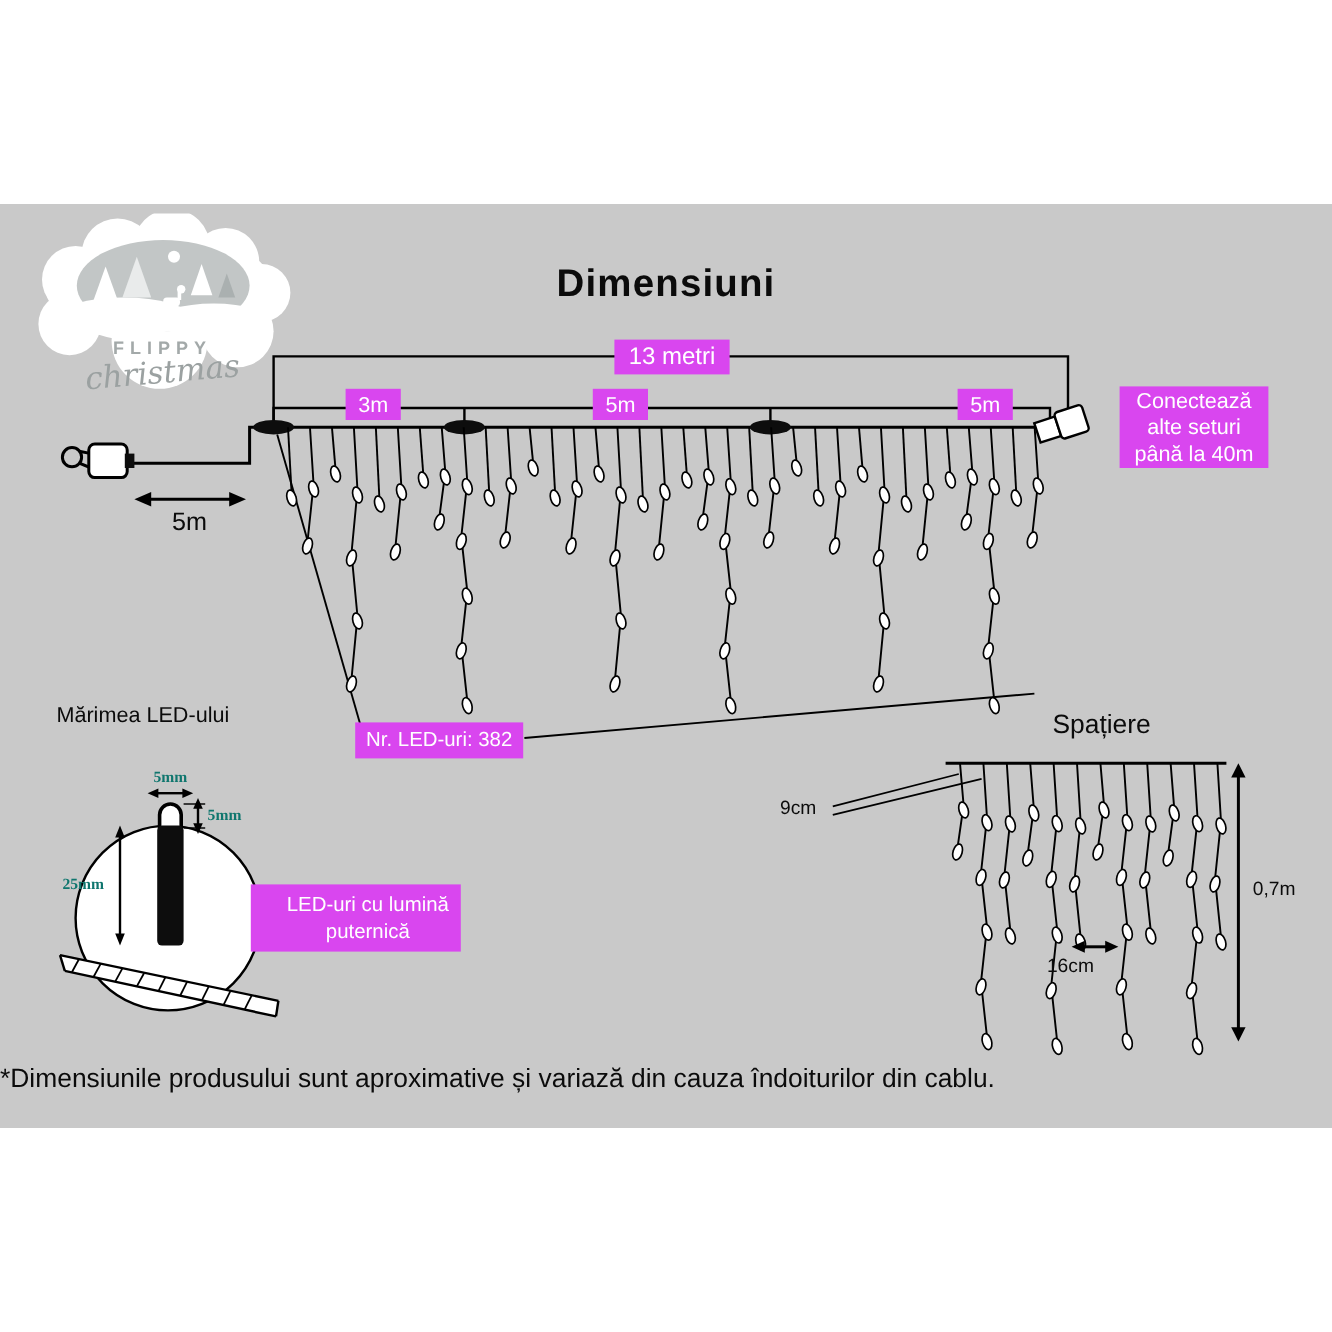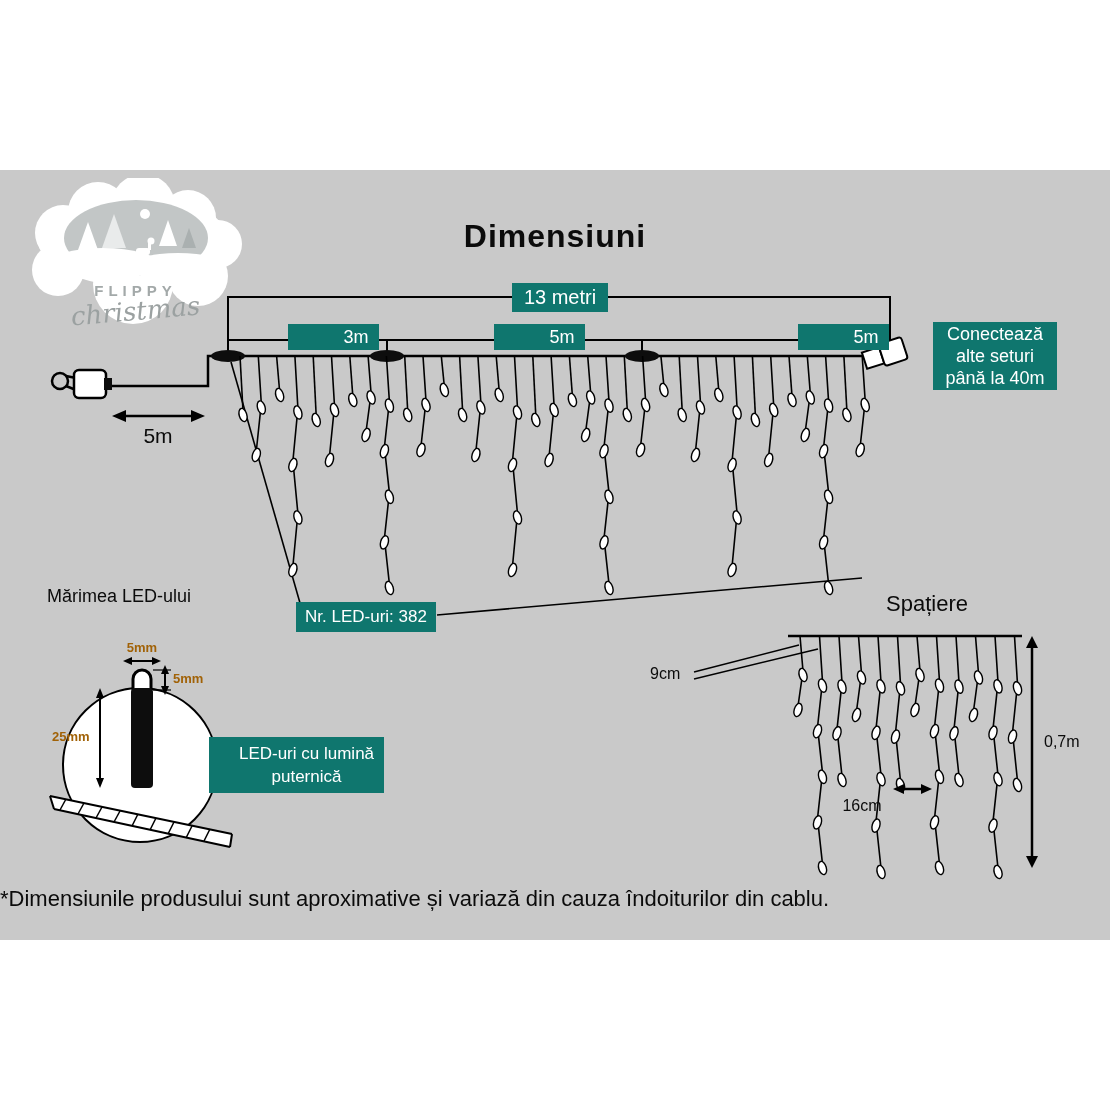--- a/index.html
+++ b/index.html
@@ -4,38 +4,38 @@
 <style>
   html,body{margin:0;padding:0;background:#fff;}
   .page{position:relative;width:1110px;height:1110px;background:#fff;overflow:hidden;
         font-family:"Liberation Sans",sans-serif;color:#0b0b0b;}
   .band{position:absolute;left:0;top:170px;width:1110px;height:770px;background:#c9c9c9;}
   .art{position:absolute;left:0;top:0;width:1110px;height:1110px;}
   .wire-thin{stroke:#000;stroke-width:1.6;fill:none;}
   .bulb{fill:#fff;stroke:#000;stroke-width:1.4;}
   .title{position:absolute;left:0;top:218px;width:1110px;text-align:center;
          font-size:32px;font-weight:bold;letter-spacing:1px;}
-  .box{position:absolute;background:#0f766e;color:#fff;display:flex;align-items:center;
+  .box{position:absolute;background:#d946ef;color:#fff;display:flex;align-items:center;
        justify-content:center;text-align:center;}
   .total-box{left:512px;top:283px;width:96px;height:29px;font-size:20px;}
-  .seg-box{top:324px;width:46px;height:26px;font-size:18px;padding-left:45px;}
+  .seg-box{top:324px;width:46px;height:26px;font-size:18px;}
   .seg1{left:288px;}.seg2{left:494px;}.seg3{left:798px;}
   .connect-box{left:933px;top:322px;width:124px;height:68px;font-size:18px;line-height:22px;flex-direction:column;}
   .ledcount-box{left:296px;top:602px;width:140px;height:30px;font-size:17px;}
   .lednote-box{left:209px;top:737px;width:155px;height:56px;font-size:17px;line-height:23px;flex-direction:column;padding-left:20px;}
   .plain-label{position:absolute;color:#0b0b0b;}
   .lead-label{left:110px;top:424px;width:96px;text-align:center;font-size:21px;}
   .ledsize-title{left:47px;top:586px;font-size:18px;}
-  .spacing-title{left:868px;top:591px;width:100px;text-align:right;font-size:22px;}
-  .mm-label{position:absolute;font-size:13px;font-weight:bold;color:#a16207;}
+  .spacing-title{left:868px;top:591px;width:100px;text-align:center;font-size:22px;}
+  .mm-label{position:absolute;font-size:13px;font-weight:bold;color:#0f766e;font-family:Liberation Serif, serif;}
   .mm-top{left:118px;top:640px;width:48px;text-align:center;}
   .mm-right{left:173px;top:671px;}
   .mm-left{left:52px;top:729px;}
   .gap9{left:650px;top:665px;font-size:16px;}
-  .gap16{left:836px;top:797px;width:52px;text-align:center;font-size:16px;}
+  .gap16{left:866px;top:797px;width:52px;text-align:center;font-size:16px;}
   .height07{left:1044px;top:733px;font-size:16px;}
   .footnote{position:absolute;left:0;top:886px;width:1110px;font-size:22px;}
   .logo{position:absolute;left:18px;top:178px;width:235px;height:168px;}
   .logo svg{position:absolute;left:0;top:0;}
   .logo-flippy{position:absolute;left:0;top:104px;width:100%;text-align:center;
                font-size:15px;font-weight:bold;letter-spacing:5px;color:#a3a9a9;}
   .logo-christmas{position:absolute;left:0;top:118px;width:100%;text-align:center;
                   font-family:"DejaVu Serif",serif;font-style:italic;font-size:26px;
                   color:#9ba1a1;transform:rotate(-5deg);}
 </style>

